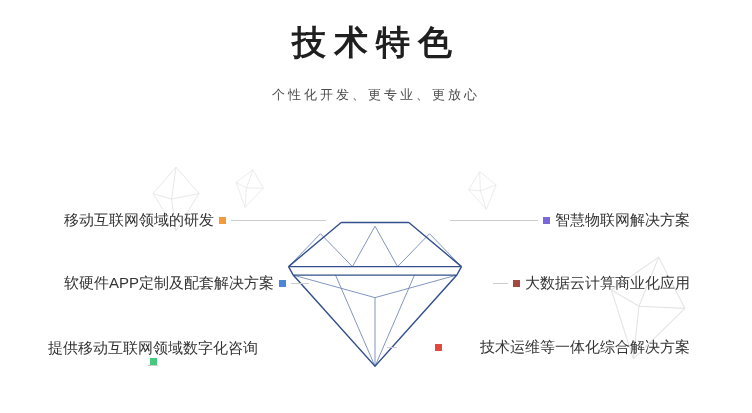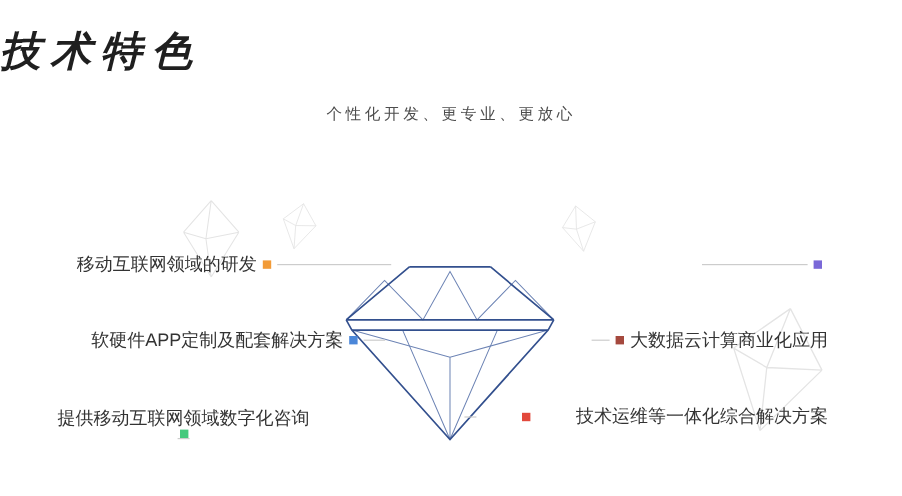--- a/index.html
+++ b/index.html
@@ -1,38 +1,38 @@
 <!DOCTYPE html>
 <html><head>
 <meta charset="utf-8">
 <style>
   * { margin:0; padding:0; box-sizing:border-box; }
   body { background:#fff; font-family:"Liberation Sans", sans-serif; }
   .page { position:relative; width:752px; height:413px; background:#ffffff; overflow:hidden; margin:0 auto; }
 
   .title {
     position:absolute; left:0; right:0; top:20px;
-    text-align:left; font-size:34px; font-weight:700;
-    letter-spacing:8px; color:#1f1f1f;font-style:italic;
+    text-align:center; font-size:34px; font-weight:700;
+    letter-spacing:8px; color:#1f1f1f;
   }
   .subtitle {
     position:absolute; left:0; right:0; top:86px;
     text-align:center; font-size:13px; font-weight:400;
     letter-spacing:3px; color:#4d4d4d;
   }
 
   .feature {
     position:absolute; display:flex; align-items:center;
     height:16px; font-size:15px; color:#333; white-space:nowrap;
   }
   .feature .marker { width:7px; height:7px; flex:none; margin:0 5px; }
   .feature .connector { height:1px; background:#cccccc; flex:none; }
 
   .f-l1 { left:64px; top:212px; }
-  .f-l2 { left:76px; top:275px; }
+  .f-l2 { left:64px; top:275px; }
   .f-l3 { left:48px; top:339px;flex-direction:column; }
   .f-r1 { right:62px; top:212px; }
   .f-r2 { right:62px; top:275px; }
   .f-r3 { right:62px; top:339px;gap:33px; }
 
   .diamond-wrap { position:absolute; left:281px; top:213px; width:188px; height:158px; }
   .diamond-wrap svg { width:100%; height:100%; display:block; }
 
   .pyr { position:absolute; }
   .pyr svg { width:100%; height:100%; display:block; }
@@ -96,20 +96,21 @@
   </div>
   <div class="feature f-l3">
     <span>提供移动互联网领域数字化咨询</span>
     <span class="marker" style="background-color: rgb(69, 201, 125);"></span>
     <span class="connector" style="width:10px"></span>
   </div>
 
   <div class="feature f-r1">
     <span class="connector" style="width:88px"></span>
     <span class="marker" style="background-color: rgb(122, 104, 216);"></span>
+    <span>智慧物联网解决方案</span>
   </div>
   <div class="feature f-r2">
     <span class="connector" style="width:15px"></span>
     <span class="marker" style="background-color: rgb(165, 73, 62);"></span>
     <span>大数据云计算商业化应用</span>
   </div>
   <div class="feature f-r3">
     <span class="connector" style="width:10px"></span>
     <span class="marker" style="background-color: rgb(226, 73, 60);"></span>
     <span>技术运维等一体化综合解决方案</span>

